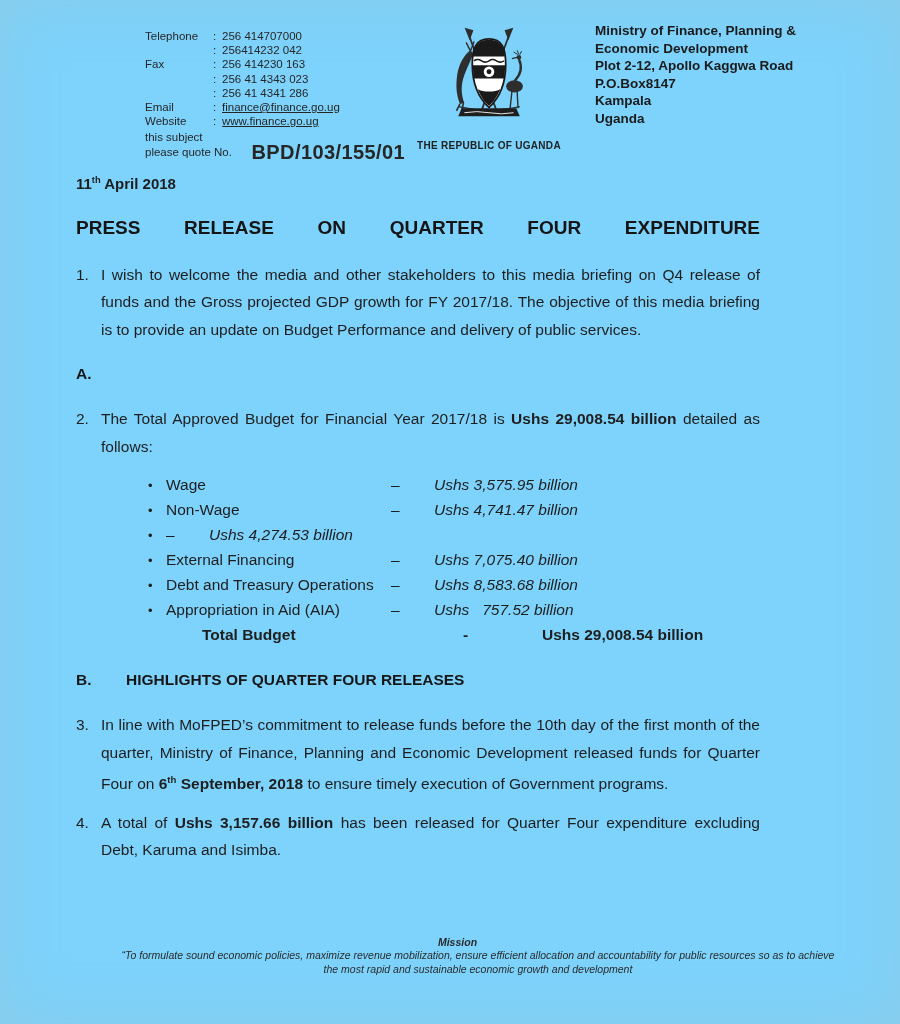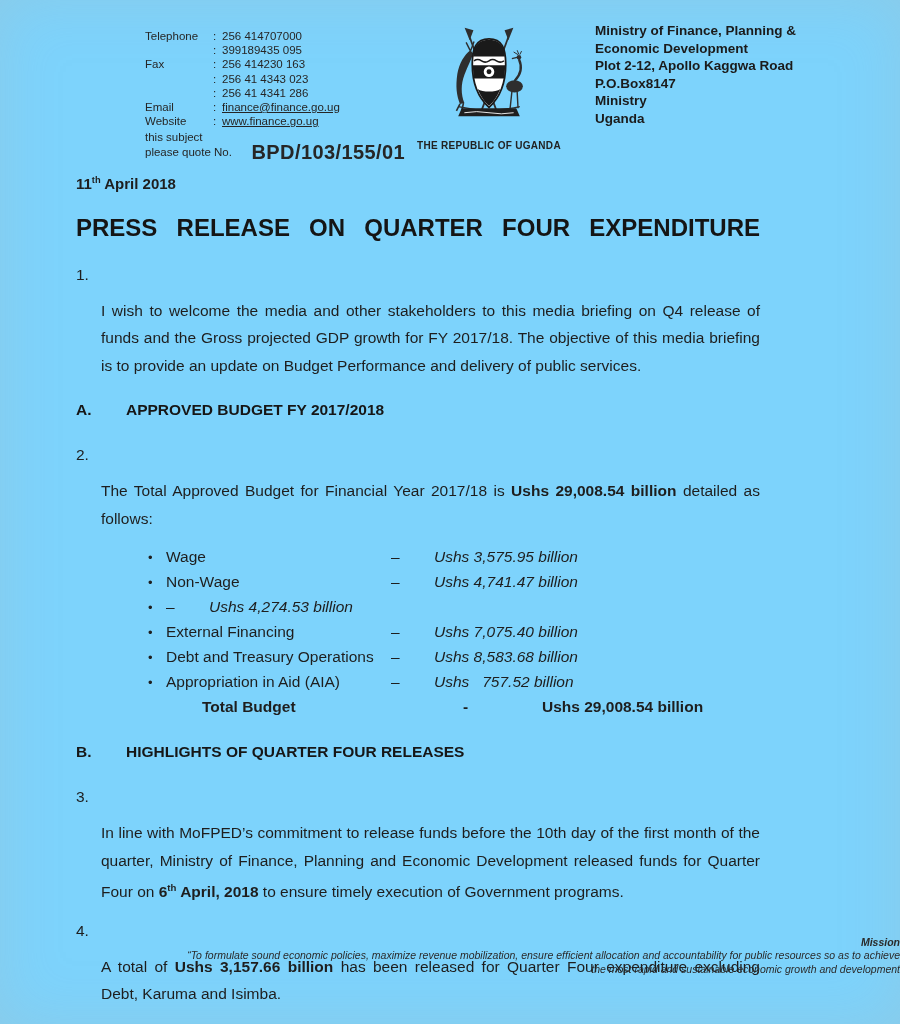--- a/index.html
+++ b/index.html
@@ -31,26 +31,26 @@
   .emblem-caption { font-size: 10px; font-weight: bold; letter-spacing: 0.3px; margin-top: 12px; color: #222; }
 
   .address { width: 280px; padding-left: 22px; font-weight: bold; font-size: 13.5px; line-height: 17.5px; color: #1b1b1b; }
 
   
   .body { padding: 0 140px 0 76px; }
 
   .date-line { margin-top: 16px; font-weight: bold; font-size: 15px; }
   sup.s { font-size: 0.62em; vertical-align: super; letter-spacing: 0; }
 
-  .title { margin-top: 18px; font-size: 24px; font-weight: bold; line-height: 36px; color: #151515; }
+  .title { margin-top: 18px; font-size: 19px; font-weight: bold; line-height: 36px; color: #151515; }
   .title-line1 { text-align: justify; text-align-last: justify; }
 
   .para { display: flex; font-size: 15.5px; line-height: 27.5px; color: #1e1e1e; }
   .para-num { width: 25px; flex: none; }
-  .para-text { flex: 1; text-align: justify; margin-top: 36px; }
+  .para-text { flex: 1; text-align: justify; }
   .p1 { margin-top: 15px; }
   .p2 { margin-top: 22px; }
   .p3 { margin-top: 22px; }
   .p4 { margin-top: 11px; }
   b.bb { font-weight: bold; }
 
   .section-head { display: flex; font-weight: bold; font-size: 15.5px; color: #161616; }
   .sec-a { margin-top: 22px; }
   .sec-b { margin-top: 24px; }
   .section-letter { width: 50px; flex: none; }
@@ -58,41 +58,41 @@
   .budget { margin-top: 13px; margin-left: 72px; font-size: 15.5px; }
   .budget-row { display: flex; line-height: 24px; align-items: baseline; }
   .b-bullet { width: 18px; flex: none; font-size: 13px; }
   .b-label { width: 225px; flex: none; }
   .b-dash { width: 43px; flex: none; }
   .b-value { font-style: italic; }
   .total-row { font-weight: bold; gap: 36px; }
   .total-row .b-value { font-style: normal; }
 
   
-  .footer { position: absolute; left: 15px; right: 0; top: 936px; text-align: right; color: #2a2a2a; }
+  .footer { position: absolute; left: 15px; right: 0; top: 936px; text-align: center; color: #2a2a2a; }
   .mission-label { font-size: 10.5px; font-weight: bold; font-style: italic; }
   .mission-text { font-size: 10.5px; font-style: italic; line-height: 14px; padding-left: 41px; }
 </style>
 </head>
 <body>
 
 <div class="page">
 
   <div class="header">
 
     <div class="contact">
       <div class="contact-row">
         <span class="c-label">Telephone</span>
           <span class="c-colon">:</span>
           <span class="c-value">256 414707000</span>
       </div>
       <div class="contact-row">
         <span class="c-label"></span>
           <span class="c-colon">:</span>
-          <span class="c-value">399189435 095</span>
+          <span class="c-value">256414232 042</span>
       </div>
       <div class="contact-row">
         <span class="c-label">Fax</span>
           <span class="c-colon">:</span>
           <span class="c-value">256 414230 163</span>
       </div>
       <div class="contact-row">
         <span class="c-label"></span>
           <span class="c-colon">:</span>
           <span class="c-value">256 41 4343 023</span>
@@ -159,21 +159,21 @@
         </g>
       </svg>
       <div class="emblem-caption">THE REPUBLIC OF UGANDA</div>
     </div>
 
     <div class="address">
       <div>Ministry of Finance, Planning &amp;</div>
       <div>Economic Development</div>
       <div>Plot 2-12, Apollo Kaggwa Road</div>
       <div>P.O.Box8147</div>
-      <div>Ministry</div>
+      <div>Kampala</div>
       <div>Uganda</div>
     </div>
   </div>
 
   <div class="body">
 
     <div class="date-line">
       <span>11</span><sup class="s">th</sup><span> April 2018</span>
     </div>
 
@@ -181,21 +181,20 @@
       <div class="title-line1">PRESS RELEASE ON QUARTER FOUR EXPENDITURE</div>
     </div>
 
     <div class="para p1">
       <span class="para-num">1.</span>
       <span class="para-text">I wish to welcome the media and other stakeholders to this media briefing on Q4 release of funds and the Gross projected GDP growth for FY 2017/18. The objective of this media briefing is to provide an update on Budget Performance and delivery of public services.</span>
     </div>
 
     <div class="section-head sec-a">
       <span class="section-letter">A.</span>
-      <span>APPROVED BUDGET FY 2017/2018</span>
     </div>
 
     <div class="para p2">
       <span class="para-num">2.</span>
       <span class="para-text"><span>The Total Approved Budget for Financial Year 2017/18 is </span><b class="bb">Ushs 29,008.54 billion</b><span> detailed as follows:</span></span>
     </div>
 
     <div class="budget">
       <div class="budget-row">
         <span class="b-bullet">•</span>
@@ -240,21 +239,21 @@
       </div>
     </div>
 
     <div class="section-head sec-b">
       <span class="section-letter">B.</span>
       <span>HIGHLIGHTS OF QUARTER FOUR RELEASES</span>
     </div>
 
     <div class="para p3">
       <span class="para-num">3.</span>
-      <span class="para-text"><span>In line with MoFPED’s commitment to release funds before the 10th day of the first month of the quarter, Ministry of Finance, Planning and Economic Development released funds for Quarter Four on </span><b class="bb"><span>6</span><sup class="s">th</sup><span> April, 2018</span></b><span> to ensure timely execution of Government programs.</span></span>
+      <span class="para-text"><span>In line with MoFPED’s commitment to release funds before the 10th day of the first month of the quarter, Ministry of Finance, Planning and Economic Development released funds for Quarter Four on </span><b class="bb"><span>6</span><sup class="s">th</sup><span> September, 2018</span></b><span> to ensure timely execution of Government programs.</span></span>
     </div>
 
     <div class="para p4">
       <span class="para-num">4.</span>
       <span class="para-text"><span>A total of </span><b class="bb">Ushs 3,157.66 billion</b><span> has been released for Quarter Four expenditure excluding Debt, Karuma and Isimba.</span></span>
     </div>
 
   </div>
 
   <div class="footer">

